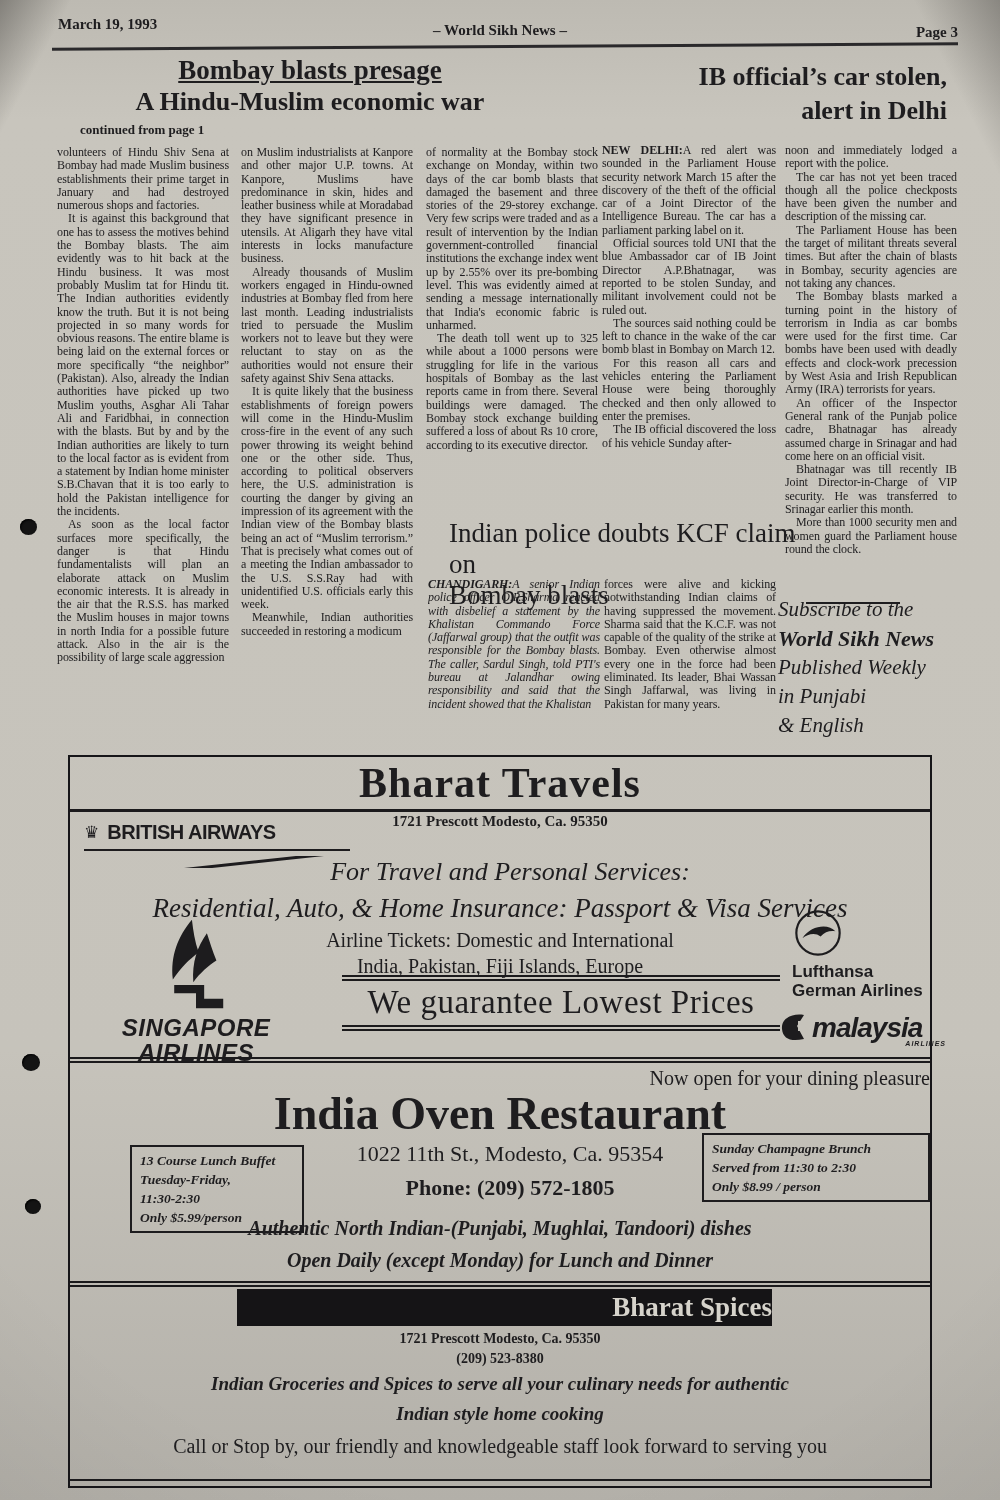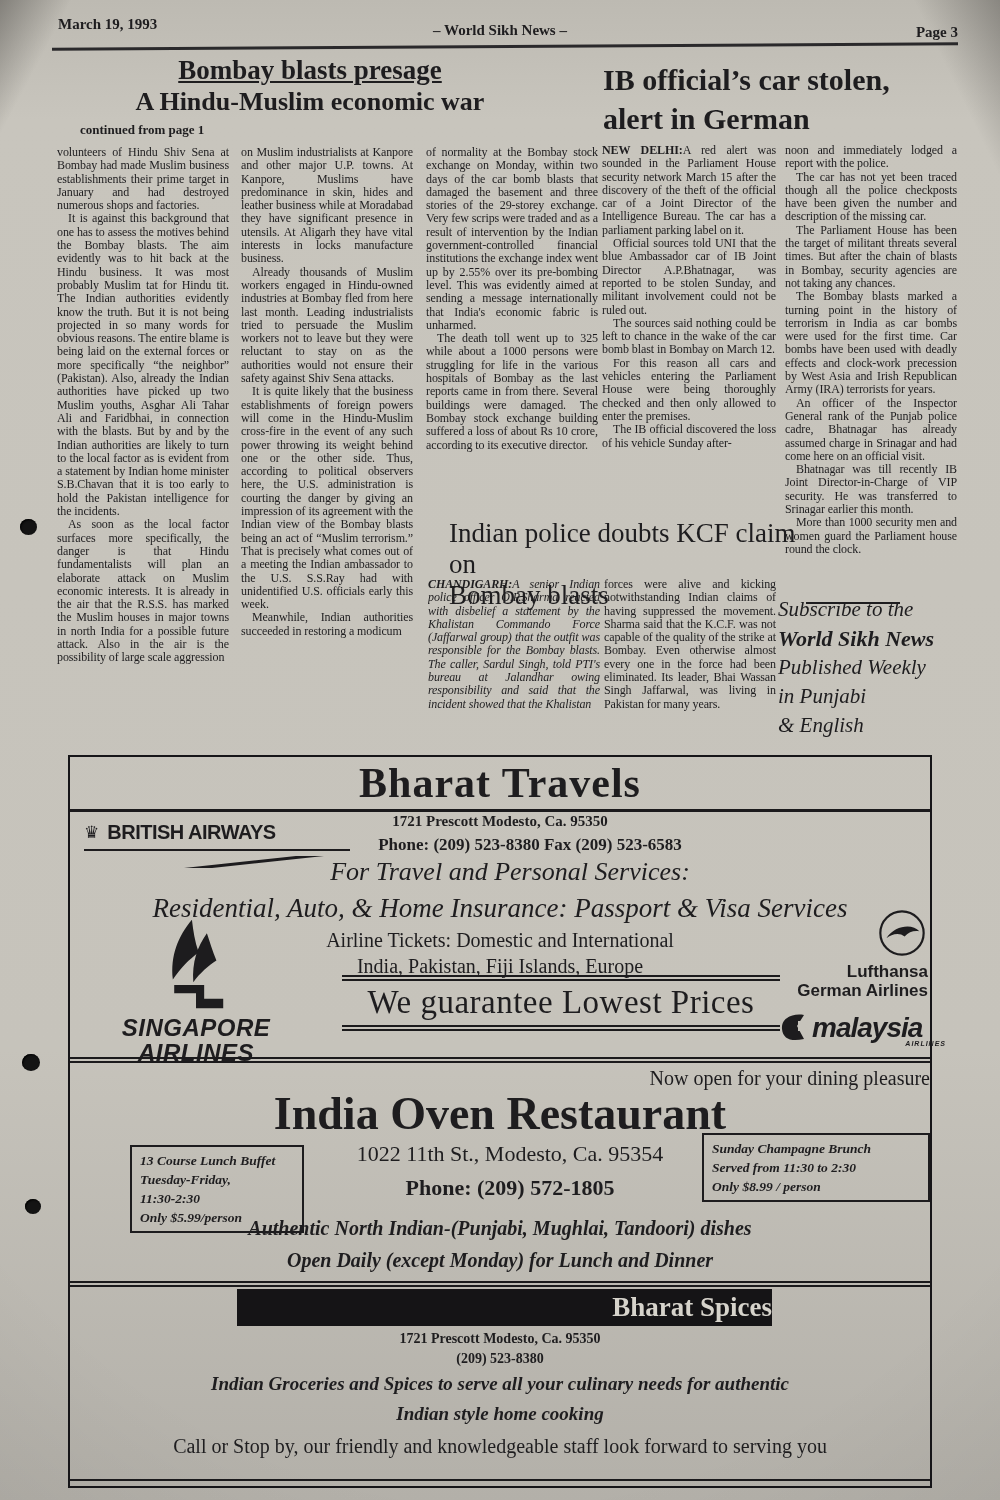--- a/index.html
+++ b/index.html
@@ -26,21 +26,21 @@
   .mast-title { left:0; right:0; top:22px; text-align:center; font-weight:bold; font-size:15px; }
   .mast-page { right:42px; top:24px; font-weight:bold; font-size:15px; }
   .mast-rule { left:52px; top:45px; width:906px; height:3px; background:#2a292b; transform:rotate(-0.35deg); }
 
   
   .bombay-head { left:70px; top:54px; width:480px; text-align:center; line-height:1.2; }
   .bombay-head .h1 { font-size:27px; font-weight:bold; text-decoration:underline; }
   .bombay-head .h2 { font-size:26px; font-weight:bold; }
   .continued { left:80px; top:122px; font-weight:bold; font-size:13px; }
 
-  .ib-head { left:603px; top:60px; width:344px; text-align:left; font-size:30px; font-weight:bold; line-height:1.3; }
+  .ib-head { left:603px; top:60px; width:344px; text-align:right; font-size:26px; font-weight:bold; line-height:1.3; }
 
   .kcf-head { left:418px; top:518px; width:372px; text-align:left; font-size:27px; font-weight:normal; line-height:1.15;margin-left:31px; }
 
   
   .news-col {
     font-size:12px; line-height:13.3px; text-align:justify;
     overflow:hidden; letter-spacing:-0.1px;
   }
   .news-col p { margin:0; text-indent:11px; }
   .news-col p:first-child { text-indent:0; }
@@ -80,21 +80,21 @@
   .speedwing { margin-left:100px; margin-top:5px; width:140px; height:12px; background:#1d1c1e;
     clip-path:polygon(0 100%, 80% 0, 100% 0, 20% 100%); }
 
   .sq-logo { left:10px; top:160px; width:232px; text-align:center; font-family:"Liberation Sans", sans-serif; }
   .sq-bird { display:block; margin:0 auto; }
   .sq-text { font-weight:bold; font-style:italic; font-size:24px; letter-spacing:0.5px; line-height:1.05; }
 
   .guarantee { left:272px; top:218px; width:438px; text-align:center; }
   .guarantee .g-text { font-size:33px; padding:3px 0 4px 0; letter-spacing:0.5px; }
 
-  .lh-logo { left:722px; top:150px; width:136px; text-align:right; font-family:"Liberation Sans", sans-serif; }
+  .lh-logo { left:722px; top:150px; width:136px; text-align:left; font-family:"Liberation Sans", sans-serif; }
   .lh-text { font-weight:bold; font-size:17px; line-height:1.1; }
 
   .my-logo { left:708px; top:254px; width:172px; font-family:"Liberation Sans", sans-serif; }
   .my-row { display:flex; align-items:center; }
   .my-text { font-weight:bold; font-style:italic; font-size:28px; letter-spacing:-1px; }
   .my-sub { text-align:right; font-weight:bold; font-style:italic; font-size:7px; margin-top:-5px; margin-right:4px; letter-spacing:1px; }
 
   .div1 { top:300px; left:0; right:0; }
   .o-opener { top:310px; left:0; right:0; text-align:right; font-size:20px; }
   .o-title { top:330px; left:0; right:0; text-align:center; font-size:46px; font-weight:bold; }
@@ -148,21 +148,21 @@
       <p>It is quite likely that the business establishments of foreign powers will come in the Hindu-Muslim cross-fire in the event of any such power throwing its weight behind one or the other side. Thus, according to political observers here, the U.S. administration is courting the danger by giving an impression of its agreement with the Indian view of the Bombay blasts being an act of “Muslim terrorism.” That is precisely what comes out of a meeting the Indian ambassador to the U.S. S.S.Ray had with unidentified U.S. officials early this week.</p>
       <p>Meanwhile, Indian authorities succeeded in restoring a modicum</p>
     </div>
   <div class="abs news-col b-col3">
       <p>of normality at the Bombay stock exchange on Monday, within two days of the car bomb blasts that damaged the basement and three stories of the 29-storey exchange. Very few scrips were traded and as a result of intervention by the Indian government-controlled financial institutions the exchange index went up by 2.55% over its pre-bombing level. This was evidently aimed at sending a message internationally that India's economic fabric is unharmed.</p>
       <p>The death toll went up to 325 while about a 1000 persons were struggling for life in the various hospitals of Bombay as the last reports came in from there. Several buildings were damaged. The Bombay stock exchange building suffered a loss of about Rs 10 crore, according to its executive director.</p>
     </div>
 
   <div class="abs ib-head">
     <div>IB official’s car stolen,</div>
-    <div>alert in German</div>
+    <div>alert in Delhi</div>
   </div>
   <div class="abs news-col ib-col1">
       <p><b>NEW DELHI:</b>A red alert was sounded in the Parliament House security network March 15 after the discovery of the theft of the official car of a Joint Director of the Intelligence Bureau. The car has a parliament parking label on it.</p>
       <p>Official sources told UNI that the blue Ambassador car of IB Joint Director A.P.Bhatnagar, was reported to be stolen Sunday, and militant involvement could not be ruled out.</p>
       <p>The sources said nothing could be left to chance in the wake of the car bomb blast in Bombay on March 12.</p>
       <p>For this reason all cars and vehicles entering the Parliament House were being thoroughly checked and then only allowed to enter the premises.</p>
       <p>The IB official discovered the loss of his vehicle Sunday after-</p>
     </div>
   <div class="abs news-col ib-col2">
       <p>noon and immediately lodged a report with the police.</p>
@@ -200,21 +200,20 @@
     <div class="rel t-address">1721 Prescott  Modesto, Ca. 95350</div>
 
     <div class="rel ba-logo">
       <div class="ba-row">
         <span class="ba-crest">♛</span>
         <span class="ba-text">BRITISH AIRWAYS</span>
       </div>
       <div class="speedwing"></div>
     </div>
 
-    <div class="rel t-phone">Phone: (209) 523-8380 Fax (209) 523-6583</div>
     <div class="rel t-tagline">For Travel and Personal Services:</div>
     <div class="rel t-services">Residential, Auto, &amp; Home Insurance: Passport &amp; Visa Services</div>
     <div class="rel t-tickets1">Airline Tickets: Domestic and International</div>
     <div class="rel t-tickets2">India, Pakistan, Fiji Islands, Europe</div>
 
     <div class="rel sq-logo">
       <svg class="sq-bird" width="82" height="98" viewBox="0 0 60 72">
         <path d="M27 2 C17 14 11 28 13 46 C19 37 25 31 32 26 C29 18 28 10 27 2 Z" fill="#1d1c1e"></path>
         <path d="M38 12 C31 22 27 33 28 48 C33 41 39 36 45 32 C42 25 40 18 38 12 Z" fill="#1d1c1e"></path>
         <path d="M14 50 L36 50 L36 60 L50 60 L50 67 L30 67 L30 56 L14 56 Z" fill="#1d1c1e"></path>

